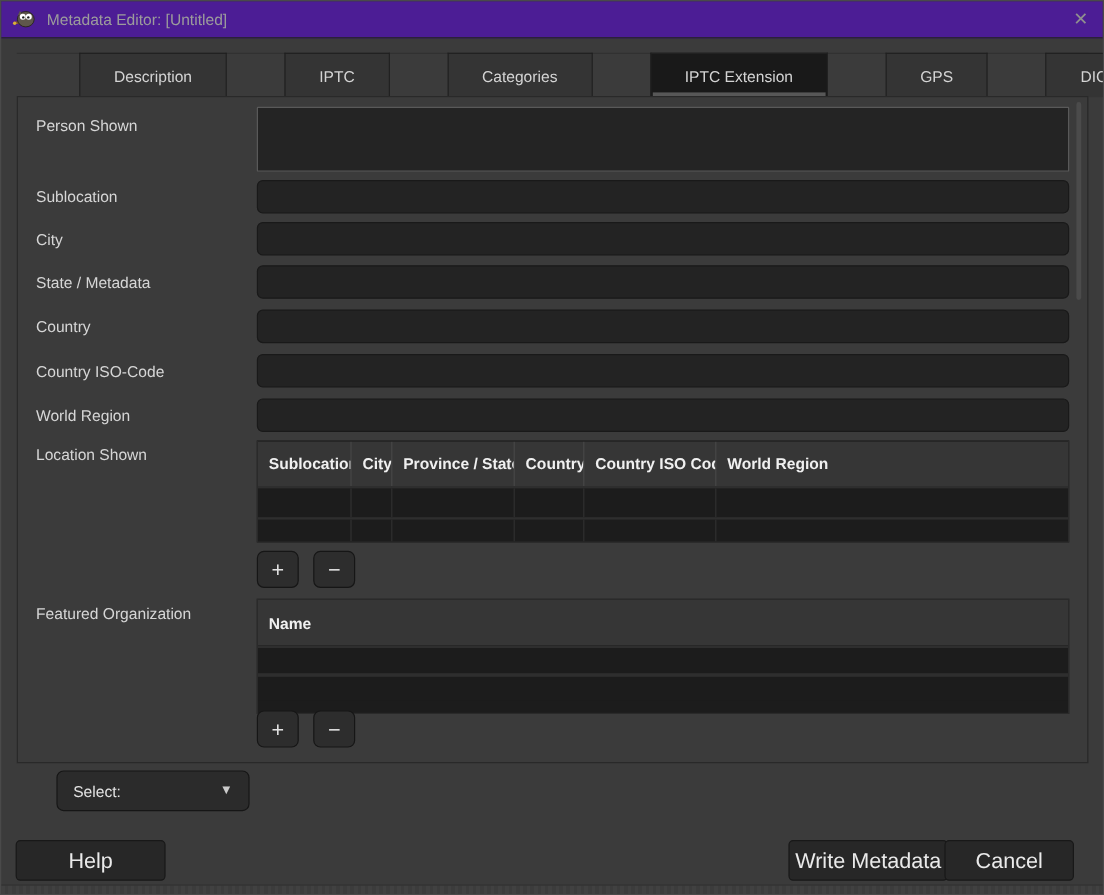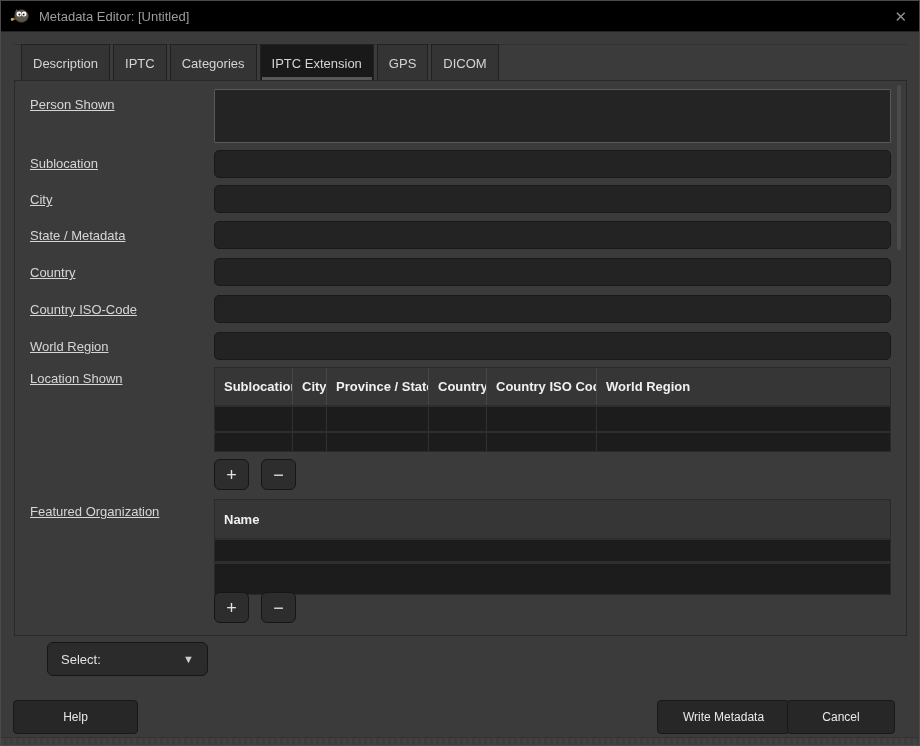--- a/index.html
+++ b/index.html
@@ -6,45 +6,45 @@
   html,body { background:#1e1e1e; }
   .window {
     position:relative; width:920px; height:746px;
     background:#3b3b3b; overflow:hidden;
     font-family:"Liberation Sans", sans-serif;
     border:1px solid #4a4a4a;
   }
   
   .titlebar {
     position:absolute; top:0; left:0; right:0; height:31px;
-    background:#000000; display:flex; align-items:center;
+    background:#4c1d95; display:flex; align-items:center;
     padding:0 12px 0 9px; gap:9px;
     border-bottom:1px solid #242424;
     text-align:right;
   }
   .title-text { color:#9c9c9c; font-size:13px; }
   .close-btn { margin-left:auto; color:#8f8f8f; font-size:15px; cursor:default; line-height:1; }
   
   .tabstrip-line { position:absolute; top:43px; left:13px; width:893px; height:1px; background:#313131; }
   .tabbar { position:absolute; top:43px; left:20px; display:flex; gap:3px; height:37px; }
   .tab {
-    height:37px; padding:0 11px; display:flex; align-items:center;
+    height:37px; padding:0 28px; display:flex; align-items:center;
     background:#343434; border:1px solid #212121; border-bottom:none;
-    color:#d4d4d4; font-size:13px; position:relative; white-space:nowrap;
+    color:#d4d4d4; font-size:13px; position:relative; white-space:nowrap;margin-left:45px;
   }
   .tab.active { background:#191919; }
   .tab.active::after {
     content:""; position:absolute; left:1px; right:1px; bottom:0; height:4px; background:#575757;
   }
   
   .page {
     position:absolute; left:13px; top:79px; width:893px; height:556px;
     background:#3b3b3b; border:1px solid #292929;
   }
-  .row-label { position:absolute; left:15px; color:#d6d6d6; font-size:13px; line-height:15px; white-space:nowrap;text-decoration:underline; }
+  .row-label { position:absolute; left:15px; color:#d6d6d6; font-size:13px; line-height:15px; white-space:nowrap; }
   .field {
     position:absolute; left:199px; width:677px; height:28px;
     background:#232323; border:1px solid #191919; border-radius:5px;
     color:#dddddd; font-size:13px; padding:0 8px; outline:none;
     font-family:"Liberation Sans", sans-serif;
   }
   textarea.field {
     top:8px; height:54px; border:1px solid #595959; border-radius:1px;
     resize:none; background:#242424; padding:4px 8px;
   }
@@ -79,21 +79,21 @@
     position:absolute; left:18px; top:641px; width:161px; height:34px;
     background:#2b2b2b; border:1px solid #161616; border-radius:6px;
     display:flex; align-items:center; padding:0 13px;
     color:#e2e2e2; font-size:13px; cursor:default;margin-left:28px;
   }
   .select-arrow { margin-left:auto; color:#cccccc; font-size:11px; }
   
   .action-btn {
     position:absolute; top:699px; height:34px;
     background:#272727; border:1px solid #181818; border-radius:4px;
-    color:#eaeaea; font-size:12px;
+    color:#eaeaea; font-size:18px;
     display:flex; align-items:center; justify-content:center; cursor:default;
   }
   .btn-help { left:12px; width:125px; }
   .btn-write { left:656px; width:133px; }
   .btn-cancel { left:786px; width:108px; }
   .bottom-grip {
     position:absolute; left:0; right:0; bottom:0; height:8px;
     background:repeating-linear-gradient(90deg,#414141 0 3px,#3c3c3c 3px 6px);
     border-top:1px solid #333333;
   }

